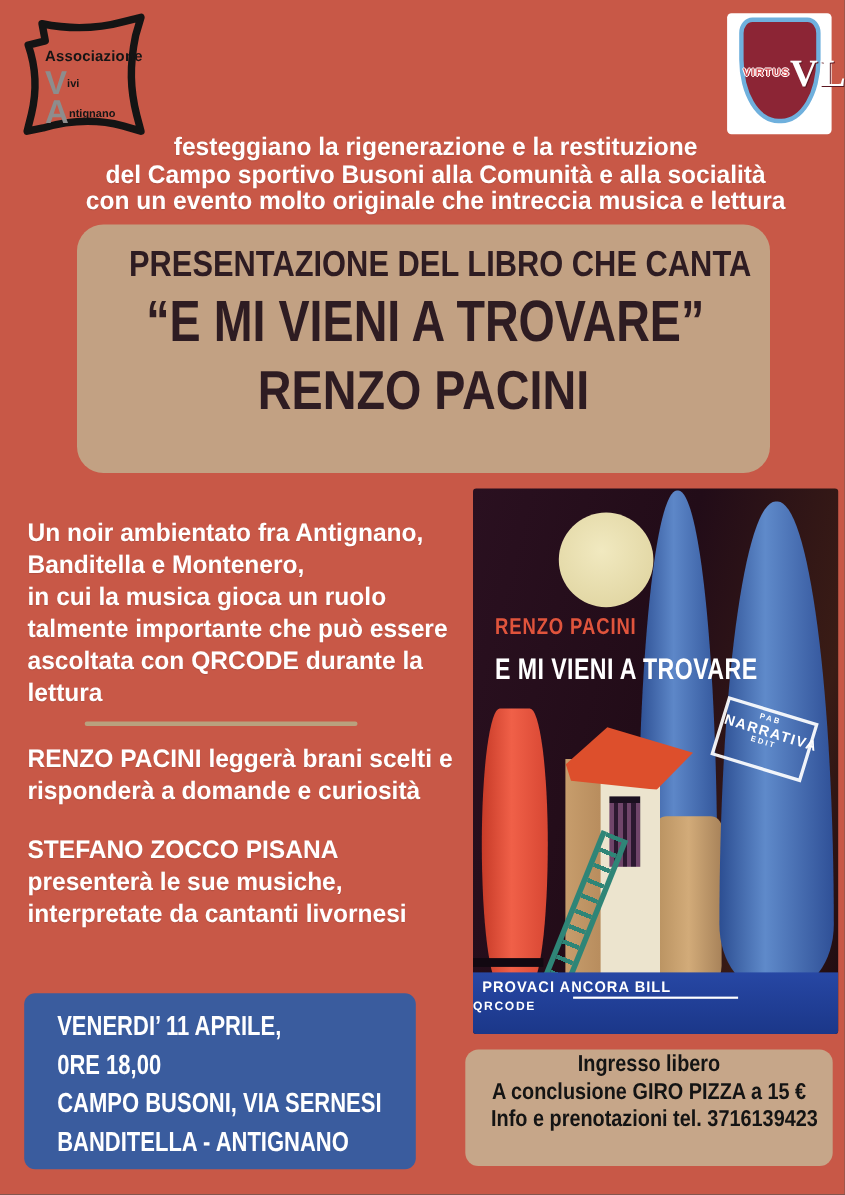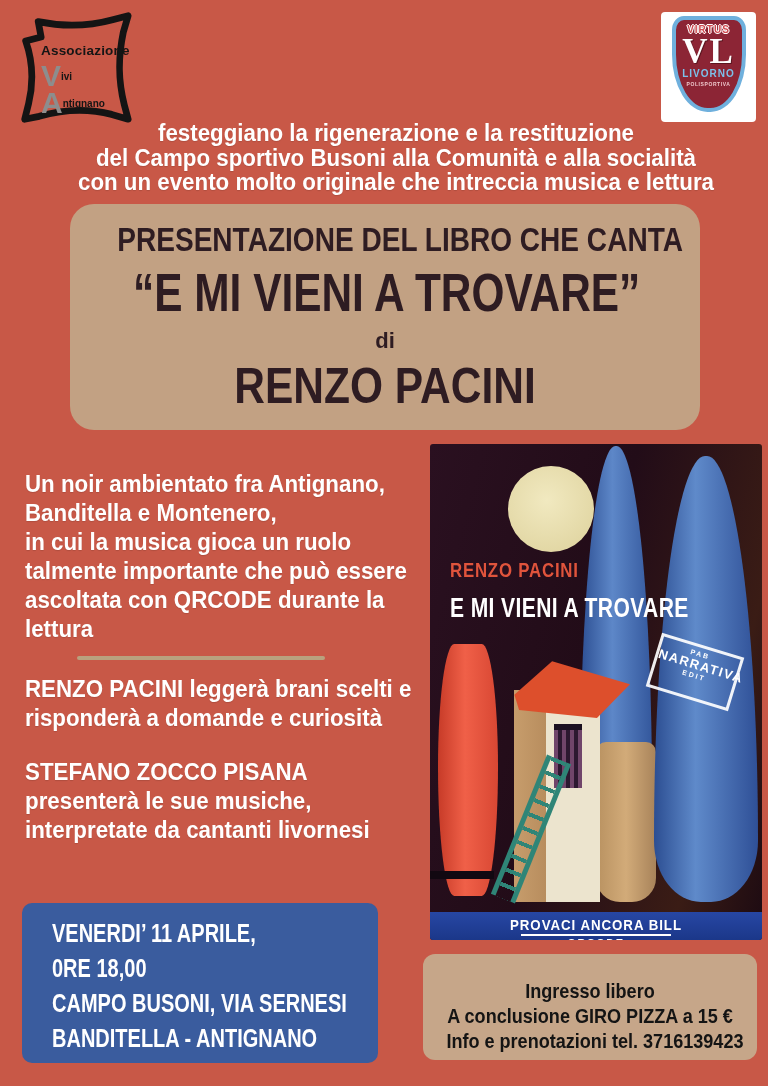--- a/index.html
+++ b/index.html
@@ -22,21 +22,21 @@
   .as-l1{font-size:13.5px;letter-spacing:.2px;}
   .as-row{margin-top:3px;height:24px;}
   .as-big{font-size:30px;color:#8d8d8d;font-weight:700;vertical-align:-6px;}
   .as-sm{font-size:10px;color:#151515;}
 
   
   .vl{position:absolute;left:661px;top:12px;width:95px;height:110px;background:#fff;border-radius:4px;
       display:flex;flex-direction:column;align-items:center;padding-top:4px;box-sizing:border-box;}
   .shield{width:74px;height:96px;background:#8c2535;border:4px solid #6fb0dd;
           border-radius:12px 12px 48% 48%/14px 14px 60% 60%;
-          display:flex;flex-direction:column;align-items:center;box-sizing:border-box;padding-top:4px;}
+          display:flex;align-items:center;box-sizing:border-box;padding-top:4px;}
   .vl-top{font-size:10px;font-weight:800;color:#cf4a50;letter-spacing:1px;
           text-shadow:-1px 0 #fff,1px 0 #fff,0 -1px #fff,0 1px #fff;}
   .vl-mono{font-family:"Liberation Serif",serif;font-size:35px;line-height:33px;font-weight:700;color:#fff;
            letter-spacing:2px;text-shadow:1px 1px 0 #5c1620;}
   .vl-city{font-size:10px;font-weight:700;color:#7cc0ea;letter-spacing:1px;}
   .vl-bottom{font-size:5px;font-weight:700;color:#eec6cb;margin-top:2px;letter-spacing:.6px;}
 
   
   .tbox{position:absolute;left:70px;top:204px;width:630px;height:226px;background:#c2a183;border-radius:24px;
         text-align:center;color:#2e1c22;}
@@ -81,32 +81,32 @@
           background:repeating-linear-gradient(180deg,#2f8577 0 4px,transparent 4px 15px);}
   .stamp{position:absolute;left:222px;top:200px;width:86px;height:56px;z-index:6;transform:rotate(17deg);
          border:3px solid rgba(255,255,255,.92);color:#fff;text-align:center;box-sizing:border-box;}
   .stamp .s1{font-size:7px;letter-spacing:2px;margin-top:3px;font-weight:700;}
   .stamp .s2{font-size:13px;font-weight:800;letter-spacing:1.5px;}
   .stamp .s3{font-size:7px;letter-spacing:2px;font-weight:700;}
   .cauthor{position:absolute;left:20px;top:114px;z-index:6;font-size:21px;font-weight:800;color:#e0543c;
            letter-spacing:1px;white-space:nowrap;transform:scaleX(.8);transform-origin:left;}
   .ctitle{position:absolute;left:20px;top:149px;z-index:6;font-size:27px;font-weight:800;color:#fff;
           letter-spacing:.5px;white-space:nowrap;transform:scaleX(.78);transform-origin:left;}
-  .water{position:absolute;left:0;right:0;bottom:0;height:28px;z-index:7;text-align:center;color:#fff;
+  .water{position:absolute;left:0;right:0;bottom:0;height:56px;z-index:7;text-align:left;color:#fff;
          background:linear-gradient(180deg,#2747a4,#1b3789);}
   .pub1{font-size:14px;font-weight:800;letter-spacing:1px;margin-top:5px;transform:scaleX(.95);}
   .publine{width:150px;height:1.5px;background:#fff;margin:1px auto;}
   .pub2{font-size:11px;font-weight:700;letter-spacing:1.5px;}
 
   
   .ebox{position:absolute;left:22px;top:903px;width:356px;height:160px;background:#3a5c9e;border-radius:10px;
         color:#fff;font-weight:700;padding:13px 0 0 30px;box-sizing:border-box;}
   .ebox .ln{font-size:25px;line-height:35px;white-space:nowrap;transform:scaleX(.8);transform-origin:left;}
   .ibox{position:absolute;left:423px;top:954px;width:334px;height:106px;background:#c6a689;border-radius:12px;
-        color:#141414;font-weight:700;text-align:center;padding-top:24px;box-sizing:border-box;}
+        color:#141414;font-weight:700;text-align:center;padding-top:1px;box-sizing:border-box;}
   .ibox .ln{font-size:21px;line-height:25px;white-space:nowrap;transform:scaleX(.86);transform-origin:center;}
 </style>
 </head>
 <body>
 
 <div class="poster">
 
   <div class="assoc">
     <svg width="116" height="116" viewBox="0 0 120 120">
       <path d="M10,32 L26,28 L23,12 C52,18 78,16 100,10 L116,6 L111,23 C105,52 106,74 112,98 L116,113 L99,108 C72,101 48,103 24,110 L9,113 L13,97 C19,72 17,52 10,32 Z" fill="none" stroke="#141414" stroke-width="7" stroke-linejoin="round"></path>
@@ -130,21 +130,20 @@
 
   <div class="intro">
     <div class="ln">festeggiano la rigenerazione e la restituzione</div>
     <div class="ln">del Campo sportivo Busoni alla Comunità e alla socialità</div>
     <div class="ln">con un evento molto originale che intreccia musica  e lettura</div>
   </div>
 
   <div class="tbox">
     <div class="kicker">PRESENTAZIONE DEL LIBRO CHE CANTA</div>
     <div class="btitle">“E MI VIENI A TROVARE”</div>
-    <div class="di">di</div>
     <div class="bauthor">RENZO PACINI</div>
   </div>
 
   <div class="bodytxt">
     <div class="ln">Un noir ambientato fra Antignano,</div>
     <div class="ln">Banditella e Montenero,</div>
     <div class="ln">in cui la musica gioca un ruolo</div>
     <div class="ln">talmente importante che può essere</div>
     <div class="ln">ascoltata con QRCODE durante la</div>
     <div class="ln">lettura</div>

